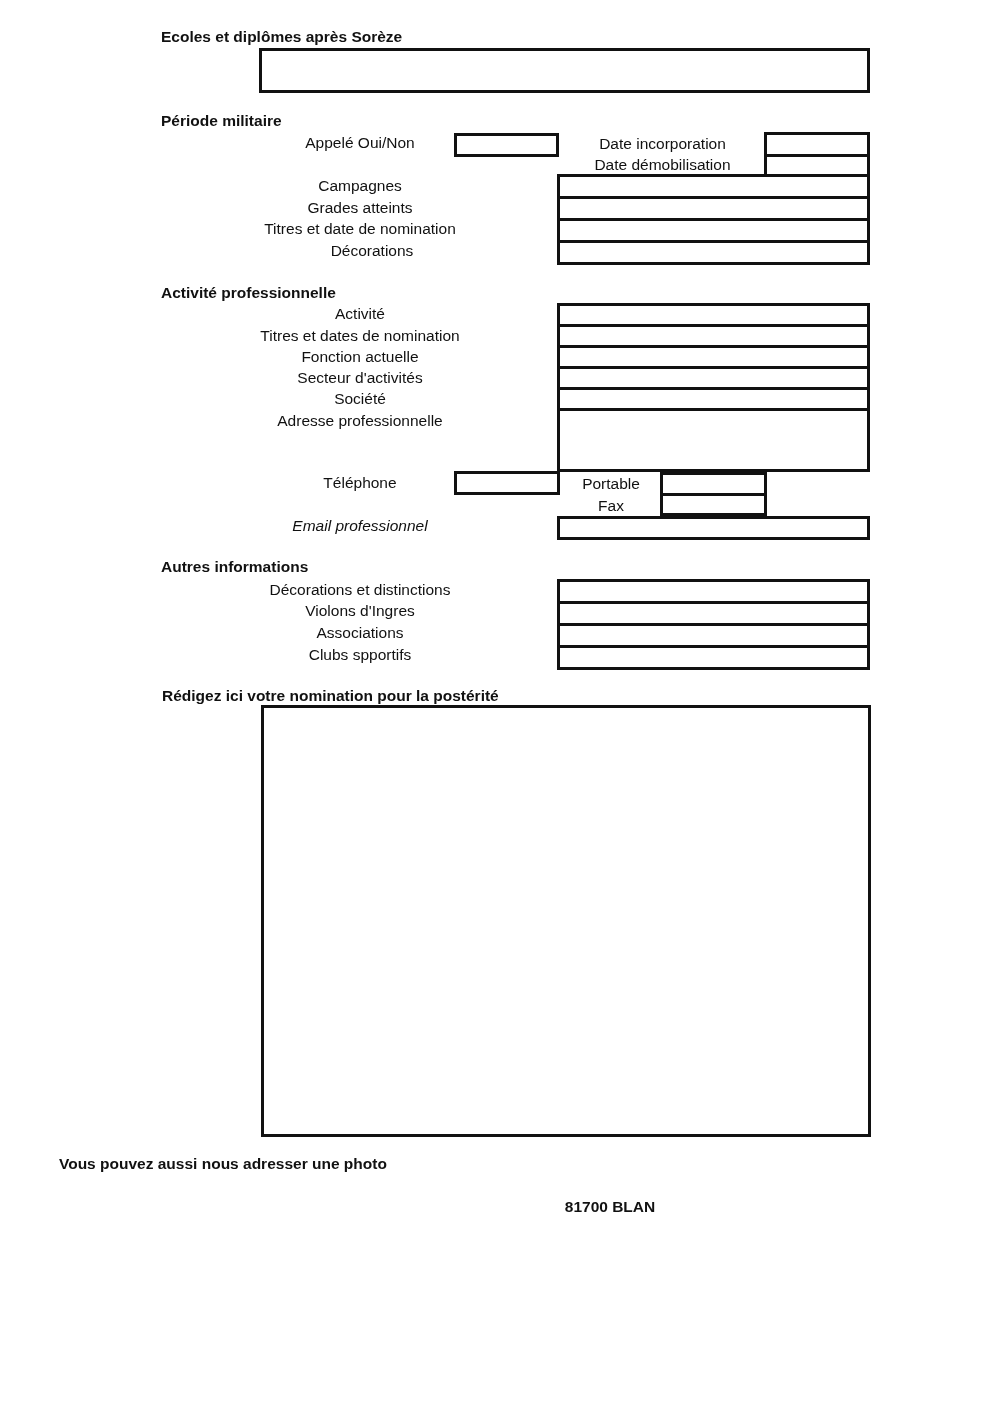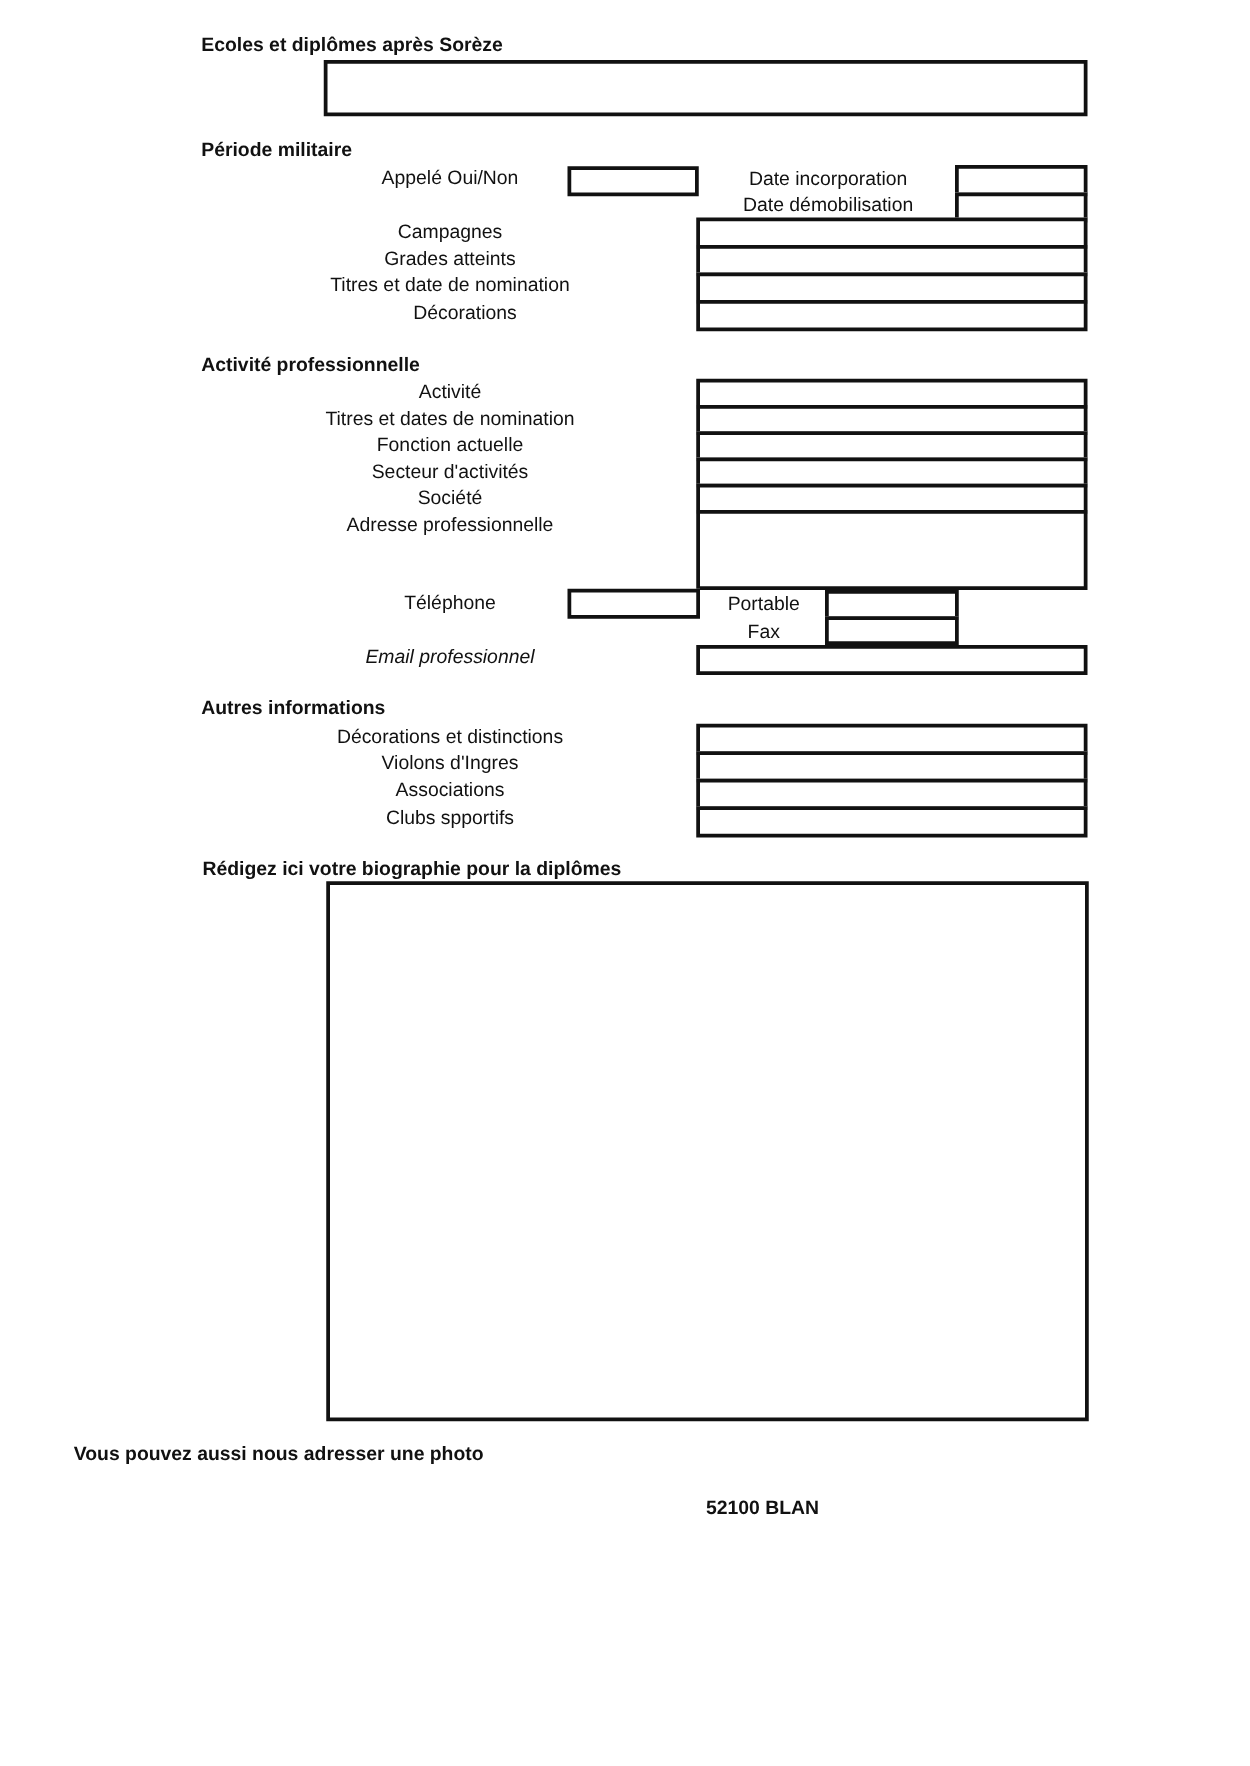--- a/index.html
+++ b/index.html
@@ -76,19 +76,19 @@
 <div class="abs label" style="left:240px; top:602px; width:240px;">Violons d'Ingres</div>
 <div class="abs label" style="left:240px; top:624px; width:240px;">Associations</div>
 <div class="abs label" style="left:240px; top:646px; width:240px;">Clubs spportifs</div>
 <div class="stack" style="left:557px; top:579px; width:313px;">
   <div class="cell" style="height:25px;"></div>
   <div class="cell" style="height:25px;"></div>
   <div class="cell" style="height:25px;"></div>
   <div class="cell" style="height:25px;"></div>
 </div>
 
-<div class="abs heading" style="left:162px; top:687px;">Rédigez ici votre biographie pour la diplômes</div>
+<div class="abs heading" style="left:162px; top:687px;">Rédigez ici votre nomination pour la postérité</div>
 <div class="box" style="left:261px; top:705px; width:610px; height:432px;"></div>
 
 <div class="abs heading" style="left:59px; top:1155px;">Vous pouvez aussi nous adresser une photo</div>
 <div class="abs footer-block" style="left:340px; top:1197px; width:540px;">
-  <div>52100 BLAN</div>
+  <div>81700 BLAN</div>
 </div>
 
 </body></html>

